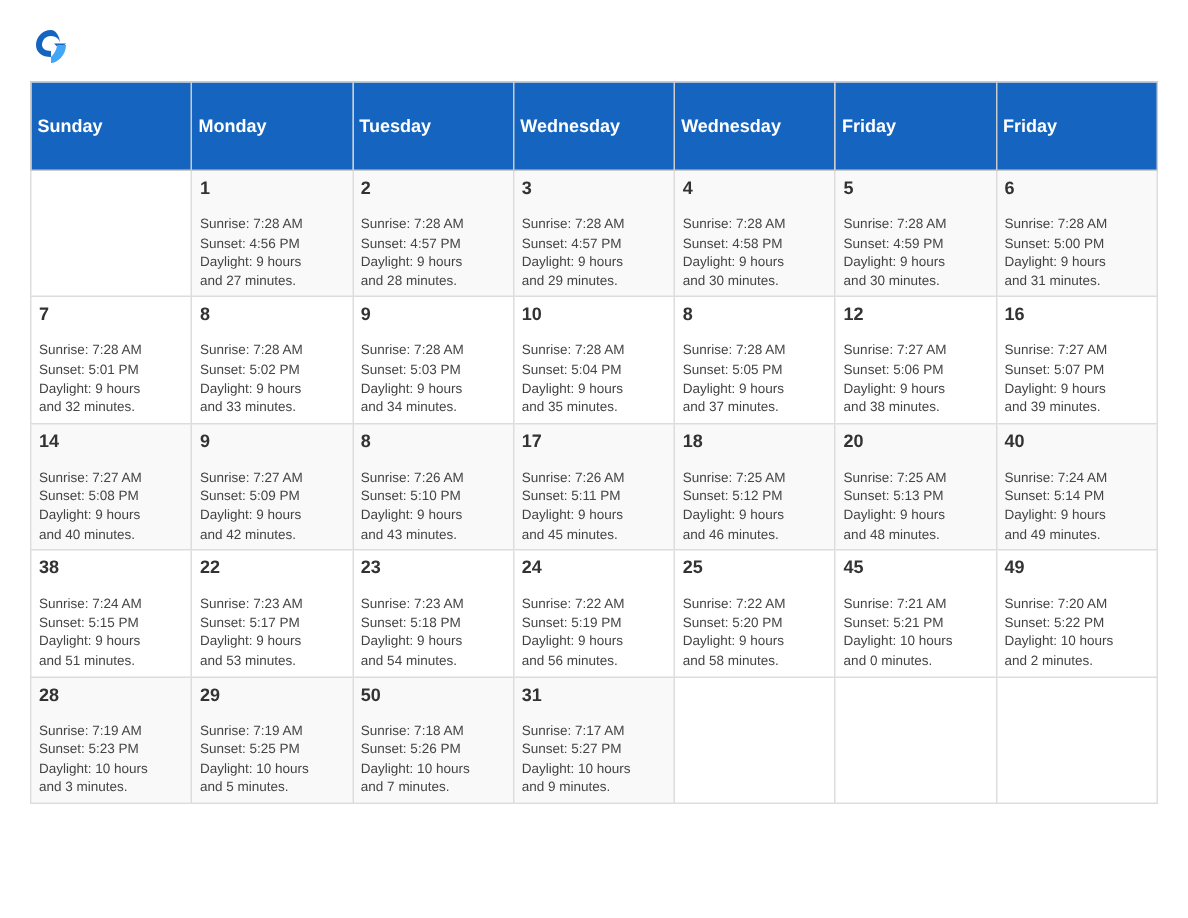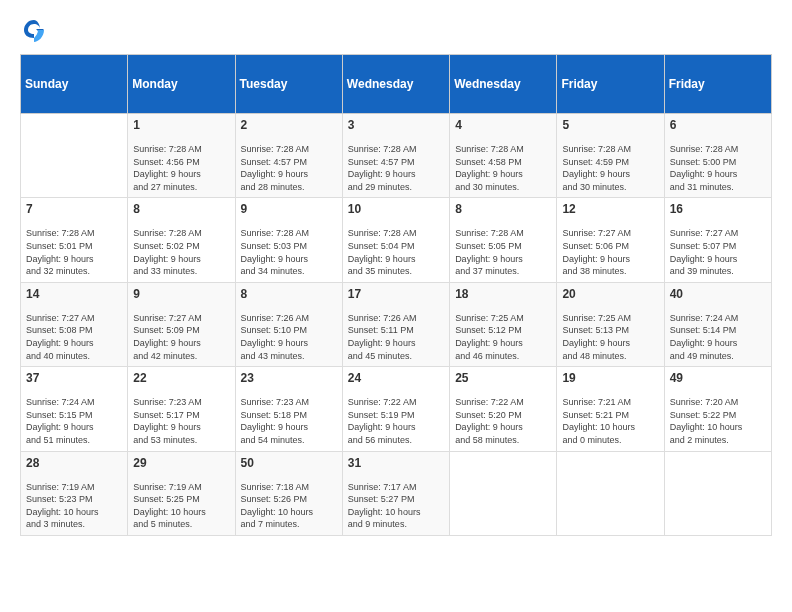--- a/index.html
+++ b/index.html
@@ -208,41 +208,41 @@
             <span class="day-number">20</span>
             <div class="cell-text">Sunrise: 7:25 AM<br>Sunset: 5:13 PM<br>Daylight: 9 hours<br>and 48 minutes.</div>
           </td>
           <td>
             <span class="day-number">40</span>
             <div class="cell-text">Sunrise: 7:24 AM<br>Sunset: 5:14 PM<br>Daylight: 9 hours<br>and 49 minutes.</div>
           </td>
         </tr>
         <tr>
           <td>
-            <span class="day-number">37</span>
+            <span class="day-number">38</span>
             <div class="cell-text">Sunrise: 7:24 AM<br>Sunset: 5:15 PM<br>Daylight: 9 hours<br>and 51 minutes.</div>
           </td>
           <td>
             <span class="day-number">22</span>
             <div class="cell-text">Sunrise: 7:23 AM<br>Sunset: 5:17 PM<br>Daylight: 9 hours<br>and 53 minutes.</div>
           </td>
           <td>
             <span class="day-number">23</span>
             <div class="cell-text">Sunrise: 7:23 AM<br>Sunset: 5:18 PM<br>Daylight: 9 hours<br>and 54 minutes.</div>
           </td>
           <td>
             <span class="day-number">24</span>
             <div class="cell-text">Sunrise: 7:22 AM<br>Sunset: 5:19 PM<br>Daylight: 9 hours<br>and 56 minutes.</div>
           </td>
           <td>
             <span class="day-number">25</span>
             <div class="cell-text">Sunrise: 7:22 AM<br>Sunset: 5:20 PM<br>Daylight: 9 hours<br>and 58 minutes.</div>
           </td>
           <td>
-            <span class="day-number">19</span>
+            <span class="day-number">45</span>
             <div class="cell-text">Sunrise: 7:21 AM<br>Sunset: 5:21 PM<br>Daylight: 10 hours<br>and 0 minutes.</div>
           </td>
           <td>
             <span class="day-number">49</span>
             <div class="cell-text">Sunrise: 7:20 AM<br>Sunset: 5:22 PM<br>Daylight: 10 hours<br>and 2 minutes.</div>
           </td>
         </tr>
         <tr>
           <td>
             <span class="day-number">28</span>

